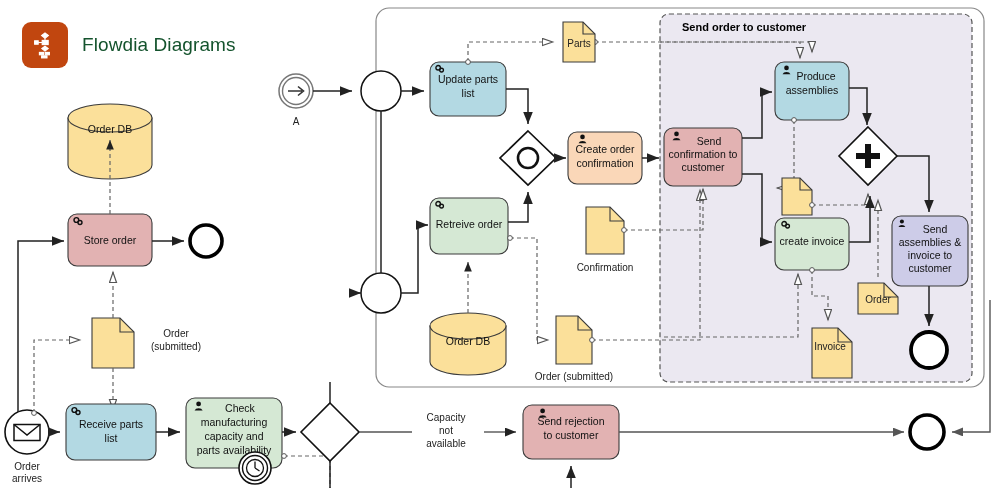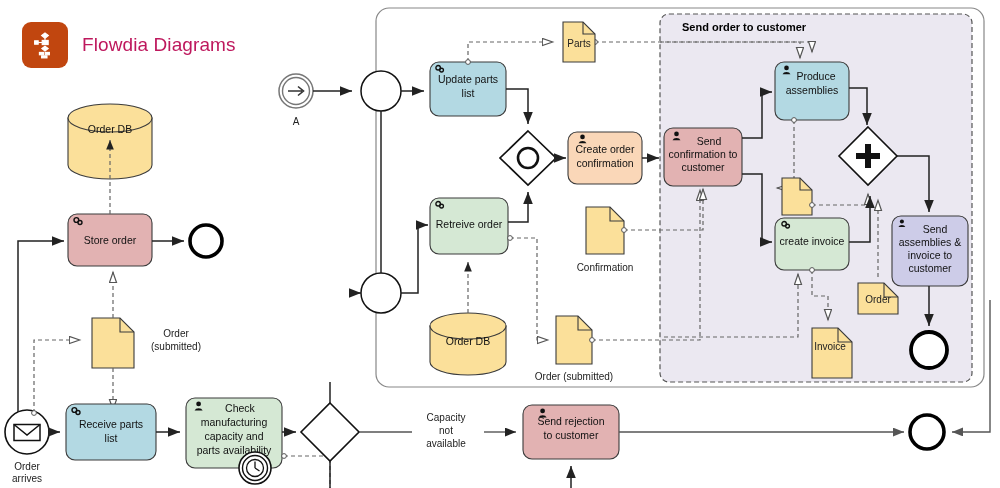--- a/index.html
+++ b/index.html
@@ -22,21 +22,21 @@
   }
   #brand-logo {
     width: 46px; height: 46px;
     border-radius: 9px;
     background: #c1460f;
     position: relative;
     display: flex; align-items: center; justify-content: center;
   }
   #brand-title {
     font-size: 19px;
-    color: #be185d;
+    color: #14532d;
     letter-spacing: .1px;
   }
   svg.canvas {
     position: absolute; left: 0; top: 0;
     width: 1000px; height: 488px;
   }
   .nodelabel {
     font-family: "Liberation Sans", sans-serif;
     font-size: 10.5px;
     fill: #111111;

